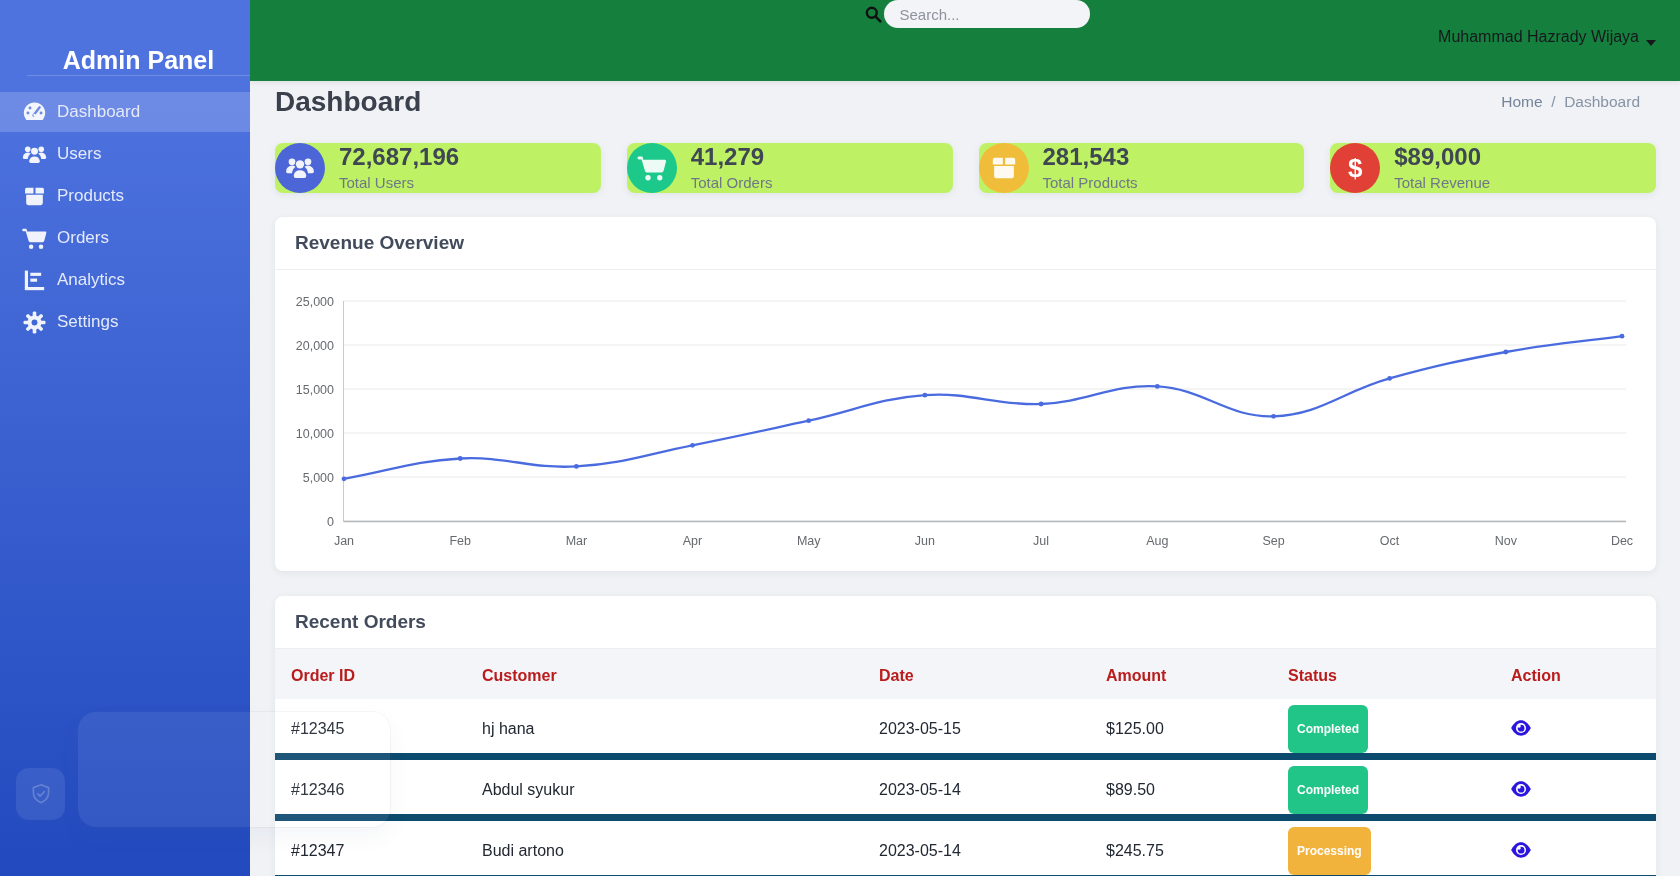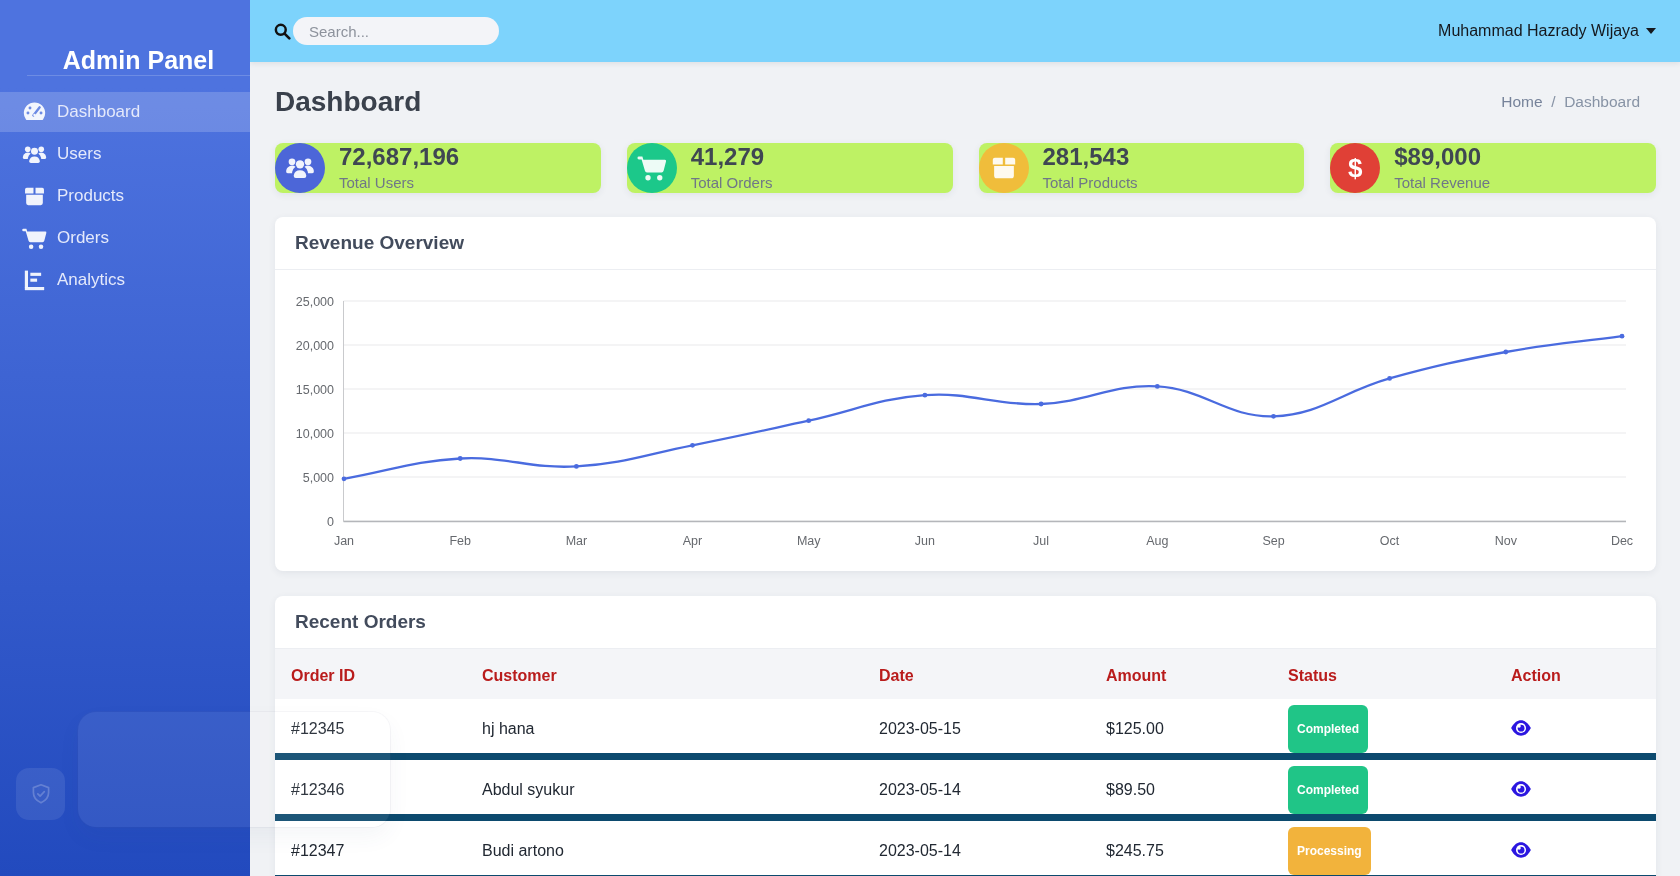--- a/index.html
+++ b/index.html
@@ -6,26 +6,26 @@
 html,body { width:1680px; height:876px; overflow:hidden; font-family:"Liberation Sans", sans-serif; background:#f0f2f5; }
 
 #sidebar { position:fixed; left:0; top:0; bottom:0; width:250px; background:linear-gradient(180deg,#4e73df 10%,#224abe 100%); z-index:5; }
 #brand { height:76px; display:flex; align-items:flex-end; justify-content:center; border-bottom:1px solid rgba(255,255,255,0.18);margin-left:27px; }
 #brand span { color:#fff; font-size:25px; font-weight:bold; }
 #nav { margin-top:16px; }
 .nitem { height:40px; margin-bottom:2px; display:flex; align-items:center; padding-left:21px; color:#e4e9fb; font-size:17px; }
 .nitem.active { background:rgba(255,255,255,0.18); }
 .nitem svg { width:27px; height:27px; margin-right:9px; flex:none; }
 
-#topbar { position:fixed; left:250px; right:0; top:0; height:62px; background:#7dd3fc; box-shadow:0 2px 5px rgba(0,0,0,0.07); display:flex; align-items:center; z-index:4; }
+#topbar { position:fixed; left:250px; right:0; top:0; height:81px; background:#15803d; box-shadow:0 2px 5px rgba(0,0,0,0.07); display:flex; align-items:center; z-index:4;flex-direction:column; }
 #searchwrap { display:flex; align-items:center; margin-left:23px; }
 #searchwrap svg { width:19px; height:19px; }
 #search { margin-left:1px; width:206px; height:28px; border:none; outline:none; border-radius:14px; background:#f3f4f8; padding:0 16px; font-size:15px; font-family:"Liberation Sans",sans-serif; color:#444; }
 #search::placeholder { color:#8d929c; }
-#user { margin-left:auto; margin-right:24px; display:flex; align-items:center; font-size:16px; color:#15181d; }
+#user { margin-left:auto; margin-right:24px; display:flex; align-items:flex-end; font-size:16px; color:#15181d; }
 #user .caret { margin-left:7px; width:0; height:0; border-left:5px solid transparent; border-right:5px solid transparent; border-top:6px solid #15181d; }
 
 #main { margin-left:250px; padding:62px 24px 0 25px; }
 #pagehead { margin-top:23px; height:34px; display:flex; align-items:center; }
 #pagehead h1 { font-size:28px; color:#3a414c; font-weight:bold; }
 #crumbs { margin-left:auto; margin-right:16px; font-size:15.5px; color:#8793a5; }
 #crumbs .h { color:#76839a; }
 
 #stats { display:flex; gap:26px; margin-top:24px; }
 .stat { flex:1; height:50px; background:#bef264; border-radius:8px; box-shadow:0 2px 7px rgba(50,60,90,0.08); display:flex; align-items:center; }
@@ -105,20 +105,44 @@
         <span>Orders</span>
       </div>
     <div class="nitem">
         <svg viewBox="0 0 24 24">
           <path d="M3.4 3.2 h2.8 v15 H3.4 Z" fill="rgba(255,255,255,0.92)"></path>
           <path d="M3.4 17.8 h17.2 v2.8 H3.4 Z" fill="rgba(255,255,255,0.92)"></path>
           <path d="M8.3 5.1 h9.6 v2.8 H8.3 Z" fill="rgba(255,255,255,0.92)"></path>
           <path d="M8.3 10.3 h6 v2.8 H8.3 Z" fill="rgba(255,255,255,0.92)"></path>
         </svg>
         <span>Analytics</span>
+      </div>
+    <div class="nitem">
+        <svg viewBox="0 0 24 24">
+          <defs>
+            <mask id="mgear">
+              <g fill="#fff">
+                <circle cx="12" cy="12" r="6.2"></circle>
+                <g>
+                  <rect x="10.4" y="2.2" width="3.2" height="5" rx="1.2" transform="rotate(0 12 12)"></rect>
+                  <rect x="10.4" y="2.2" width="3.2" height="5" rx="1.2" transform="rotate(45 12 12)"></rect>
+                  <rect x="10.4" y="2.2" width="3.2" height="5" rx="1.2" transform="rotate(90 12 12)"></rect>
+                  <rect x="10.4" y="2.2" width="3.2" height="5" rx="1.2" transform="rotate(135 12 12)"></rect>
+                  <rect x="10.4" y="2.2" width="3.2" height="5" rx="1.2" transform="rotate(180 12 12)"></rect>
+                  <rect x="10.4" y="2.2" width="3.2" height="5" rx="1.2" transform="rotate(225 12 12)"></rect>
+                  <rect x="10.4" y="2.2" width="3.2" height="5" rx="1.2" transform="rotate(270 12 12)"></rect>
+                  <rect x="10.4" y="2.2" width="3.2" height="5" rx="1.2" transform="rotate(315 12 12)"></rect>
+                </g>
+              </g>
+              <circle cx="12" cy="12" r="2.6" fill="#000"></circle>
+            </mask>
+          </defs>
+          <rect width="24" height="24" fill="rgba(255,255,255,0.92)" mask="url(#mgear)"></rect>
+        </svg>
+        <span>Settings</span>
       </div>
   </nav>
 </aside>
 <header id="topbar">
   <div id="searchwrap">
       <svg viewBox="0 0 20 20">
         <circle cx="8.2" cy="8.2" r="5.2" fill="none" stroke="#111" stroke-width="2.6"></circle>
         <path d="M12.2 12.2 L17.2 17.2" stroke="#111" stroke-width="2.8" stroke-linecap="round"></path>
       </svg>
       <input id="search" placeholder="Search..." style="">

